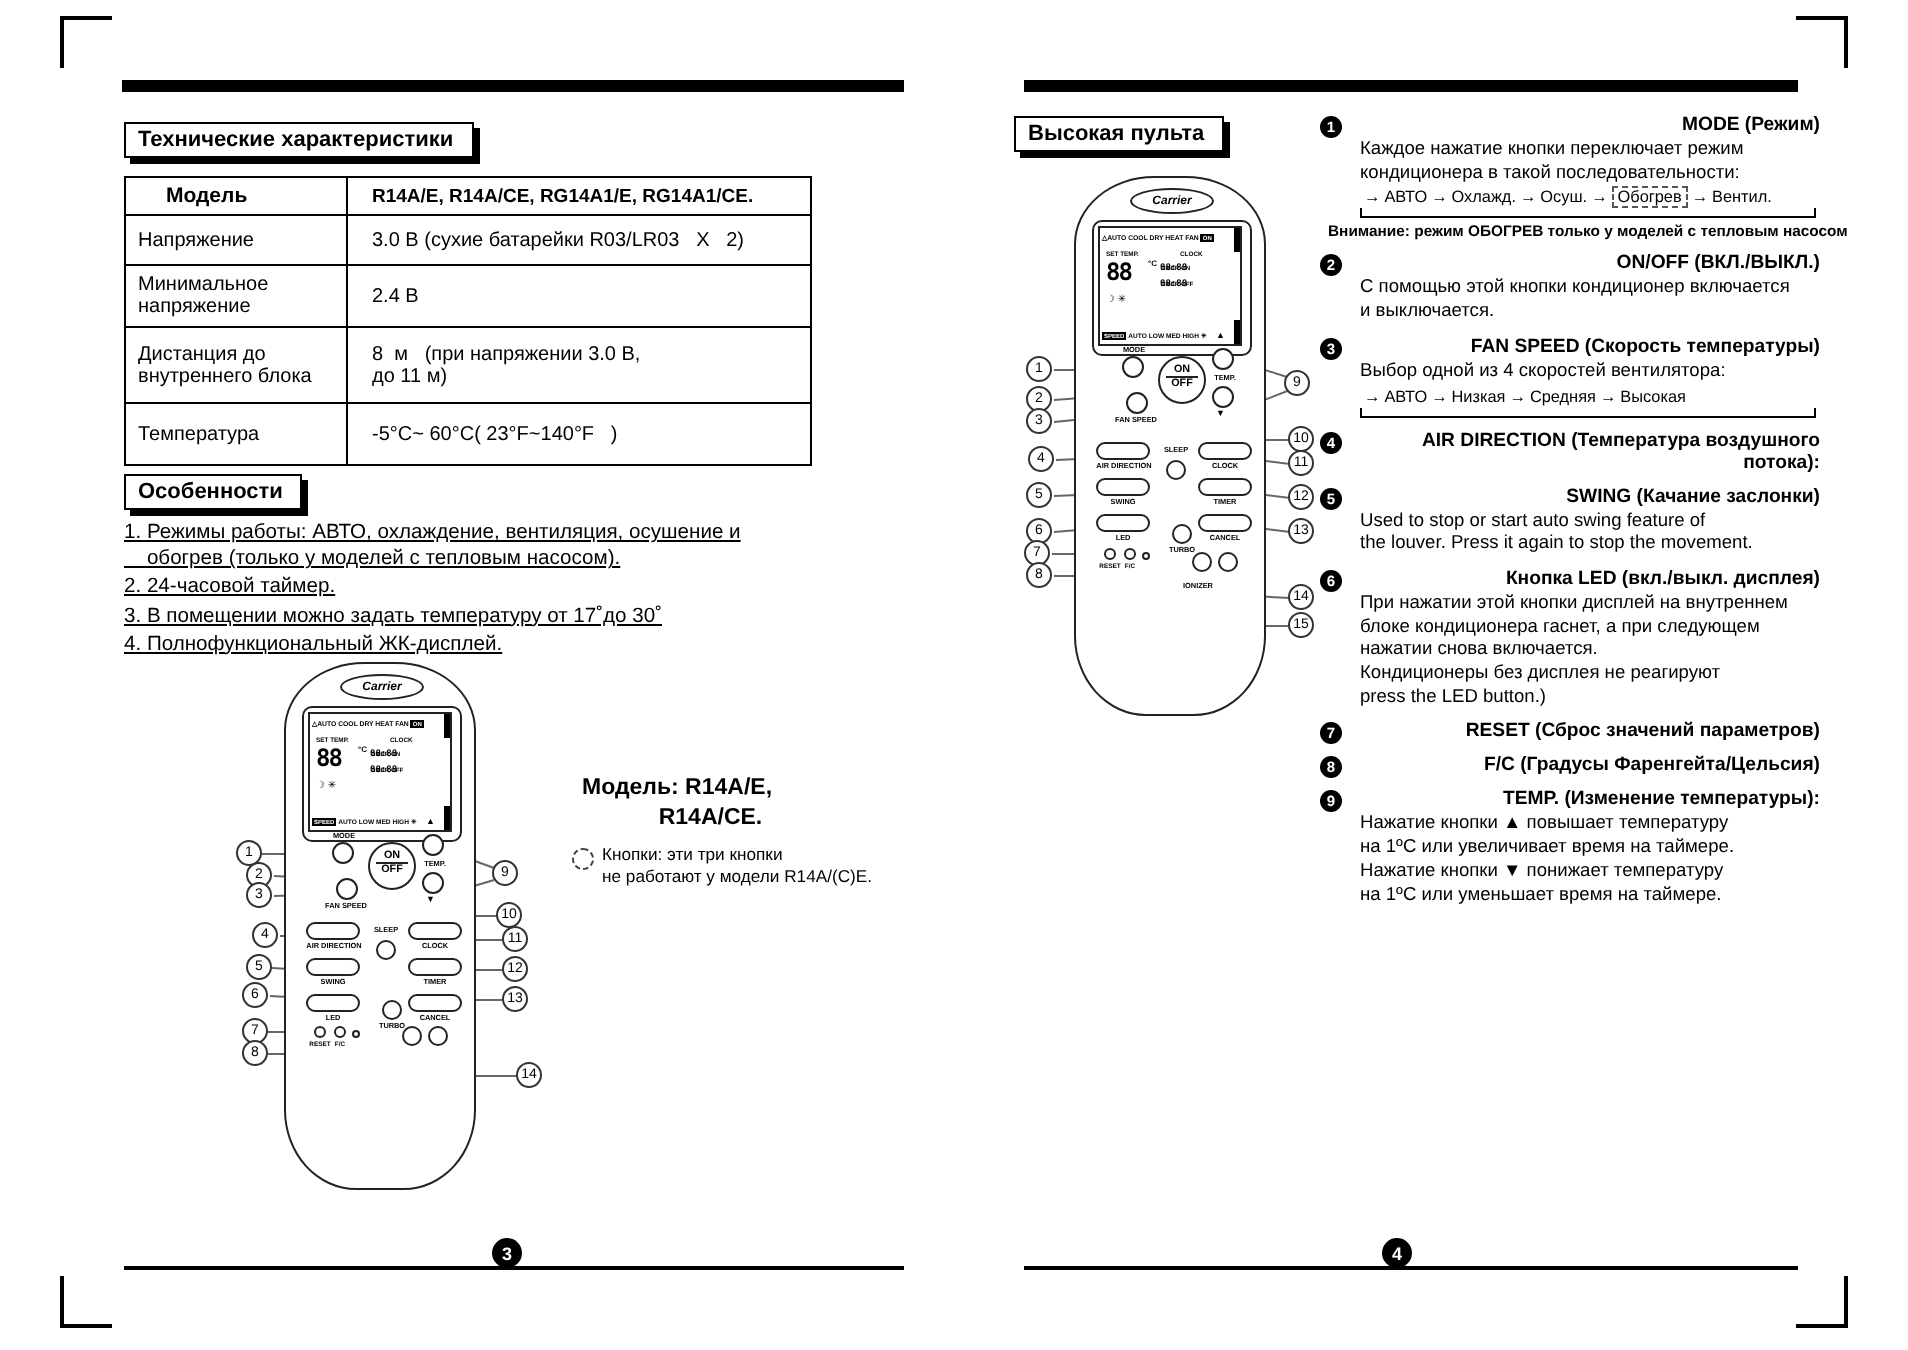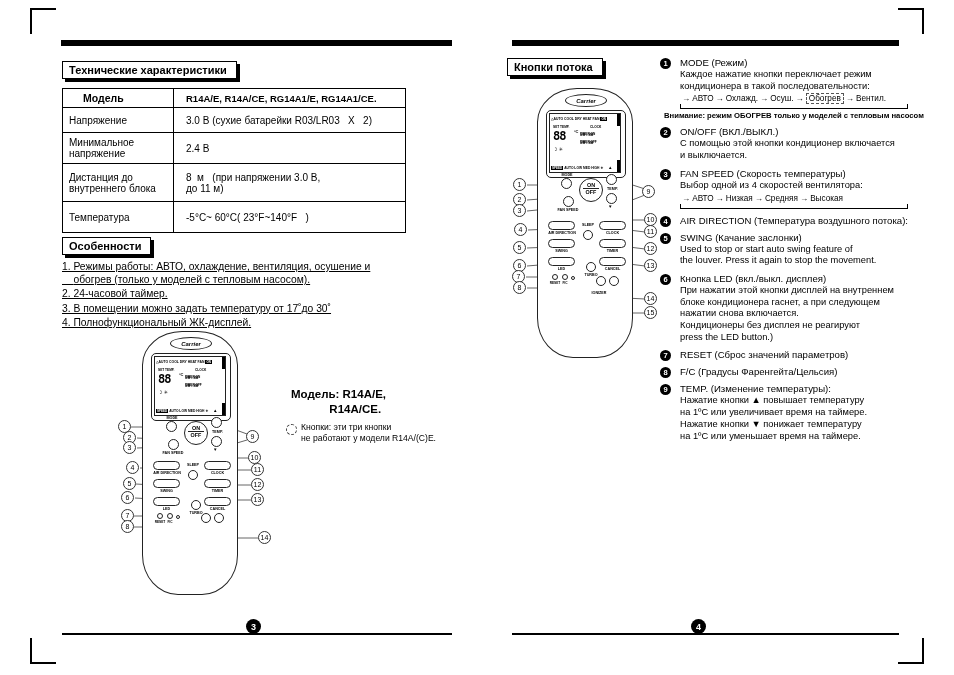--- a/index.html
+++ b/index.html
@@ -44,21 +44,21 @@
   .note-circle { position:absolute; width:11px; height:11px; border-radius:50%;
     border:1.2px dashed #444; background:#fff; }
   .note-text { position:absolute; font-size:8.6px; line-height:1.3; white-space:pre-wrap; }
 
   
   .items { position:absolute; left:658px; top:57px; width:252px; }
   .item { position:relative; padding-left:22px; margin-bottom:6px; }
   .numcirc { position:absolute; left:2px; top:1px; width:11px; height:11px;
     border-radius:50%; background:#000; color:#fff; font-size:7.5px; font-weight:bold;
     display:flex; align-items:center; justify-content:center; }
-  .item-title { font-weight:normal; font-size:9.6px; margin-bottom:1px; }
+  .item-title { font-weight:bold; font-size:9.6px; margin-bottom:1px;text-align:right; }
   .item-body { font-size:9.3px; line-height:1.26; white-space:pre-wrap; }
 
   .seqwrap { margin-top:2px; }
   .seqrow { font-size:8.2px; white-space:nowrap; }
   .seqrow .arr { padding:0 2px; }
   .dashedbox { border:1px dashed #555; padding:0 2px; }
   .seqloop { height:5px; border-left:1.2px solid #000; border-right:1.2px solid #000;
     border-bottom:1.2px solid #000; margin:1px 2px 2px 0; }
   .attention { font-size:7.7px; font-weight:bold; margin:2px 0 2px -16px; white-space:nowrap; }
 
@@ -283,21 +283,21 @@
 
   <div class="model-caption" style="left:291px;top:387px;">Модель: R14A/E,
             R14A/CE.</div>
   <div class="note-circle" style="left:286px;top:424px;"></div>
   <div class="note-text" style="left:301px;top:422px;">Кнопки: эти три кнопки
 не работают у модели R14A/(C)E.</div>
 
   <div class="botline" style="left:62px;top:633px;width:390px;"></div>
   <div class="pagenum" style="left:246px;top:619px;">3</div>
 
-  <div class="headbox" style="left:507px;top:58px;">Кнопки потока</div>
+  <div class="headbox" style="left:507px;top:58px;">Высокая пульта</div>
 
   <div class="remote" style="left:537px;top:88px;height:270px;">
     <div class="r-logo">Carrier</div>
     <div class="r-frame">
       <div class="r-lcd">
         <div class="lcd-top">
           <span>△AUTO COOL DRY HEAT FAN</span>
           <span class="onbox">ON</span>
         </div>
         <div class="lcd-settemp">SET TEMP.</div>

